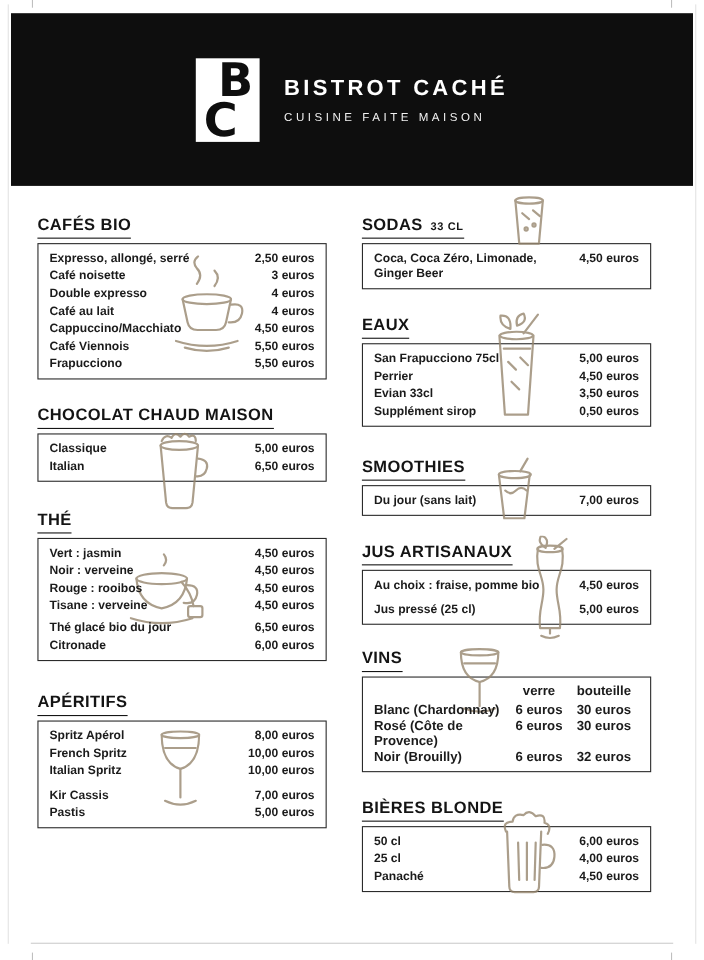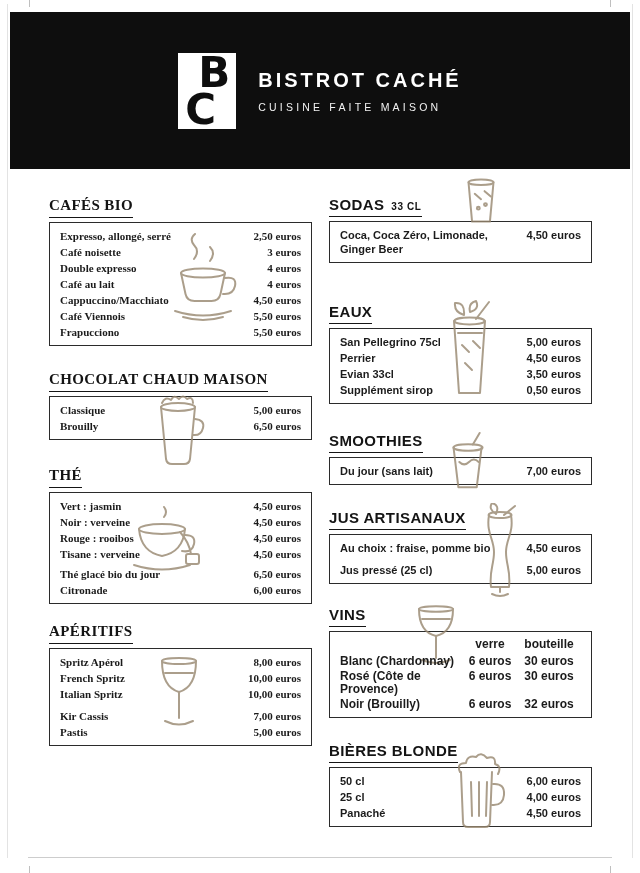--- a/index.html
+++ b/index.html
@@ -23,30 +23,30 @@
   .logo-tile{position:relative;width:58px;height:76px;background:#ffffff;flex:0 0 auto;}
   .logo-b,.logo-c{position:absolute;font-weight:700;font-size:42px;line-height:38px;color:#0e0e0e;
                   font-family:"DejaVu Sans",sans-serif;}
   .logo-b{top:1px;right:6px;}
   .logo-c{bottom:0;left:7px;}
   .brand-title{font-size:20px;font-weight:700;letter-spacing:3px;color:#ffffff;white-space:nowrap;}
   .brand-subtitle{margin-top:9px;font-size:10.5px;font-weight:400;letter-spacing:3.2px;color:#f2f2f2;white-space:nowrap;}
 
   
   .col{position:absolute;top:188px;width:263px;}
-  .col-left{left:49px;font-family:Liberation Serif, serif;}
+  .col-left{left:34px;}
   .col-right{left:329px;}
 
   .menu-section{position:relative;}
   .sec-cafes{margin-top:8px;}
   .sec-choco{margin-top:24px;}
   .sec-the{margin-top:26px;}
-  .sec-apero{margin-top:18px;}
+  .sec-apero{margin-top:29px;}
   .sec-sodas{margin-top:8px;}
-  .sec-eaux{margin-top:40px;}
+  .sec-eaux{margin-top:24px;}
   .sec-smoothies{margin-top:28px;}
   .sec-jus{margin-top:24px;}
   .sec-vins{margin-top:22px;}
   .sec-bieres{margin-top:24px;}
 
   .sec-heading{display:inline-block;margin:0;font-size:15px;font-weight:700;letter-spacing:0.4px;
                color:#141414;border-bottom:1.5px solid #151515;padding-bottom:3px;}
   .h-note{font-size:10px;margin-left:7px;letter-spacing:0.6px;}
 
   .sec-box{position:relative;margin-top:4px;border:1.3px solid #2b2b2b;padding:5px 10px;}
@@ -159,21 +159,21 @@
           <path d="M22 12 q3 -7 9 -3 q3 -6 8 -1 q4 -5 8 0 q6 -3 6 4"></path>
           <ellipse cx="38" cy="16" rx="17" ry="4"></ellipse>
           <path d="M21 16 l5 52 q0.7 5 6 5 h12 q5.3 0 6 -5 l5 -52"></path>
           <path d="M55 28 q10 1 8 9 q-2 8 -10 7"></path>
         </svg>
         <div class="row">
             <span class="iname">Classique</span>
             <span class="iprice">5,00 euros</span>
           </div>
         <div class="row">
-            <span class="iname">Brouilly</span>
+            <span class="iname">Italian</span>
             <span class="iprice">6,50 euros</span>
           </div>
       </div>
     </section>
 
     <section class="menu-section sec-the">
       <h2 class="sec-heading"><span>THÉ</span></h2>
       <div class="sec-box">
         <svg class="sketch sk-tea" viewBox="0 0 112 84">
           <path d="M50 12 q4 -5 0 -10"></path>
@@ -274,21 +274,21 @@
           <path d="M22 16 q-10 -3 -9 -12 q10 -1 9 12"></path>
           <path d="M28 13 q-2 -9 6 -11 q4 8 -6 11"></path>
           <ellipse cx="27.5" cy="22" rx="15" ry="3.4"></ellipse>
           <path d="M12 22 l5 72 h21 l5 -72"></path>
           <path d="M16 34 h24"></path>
           <path d="M20 46 l7 7"></path>
           <path d="M31 42 l7 7"></path>
           <path d="M23 64 l7 7"></path>
         </svg>
         <div class="row">
-            <span class="iname">San Pellegrino 75cl</span>
+            <span class="iname">San Frapucciono 75cl</span>
             <span class="iprice">5,00 euros</span>
           </div>
         <div class="row">
             <span class="iname">Perrier</span>
             <span class="iprice">4,50 euros</span>
           </div>
         <div class="row">
             <span class="iname">Evian 33cl</span>
             <span class="iprice">3,50 euros</span>
           </div>

